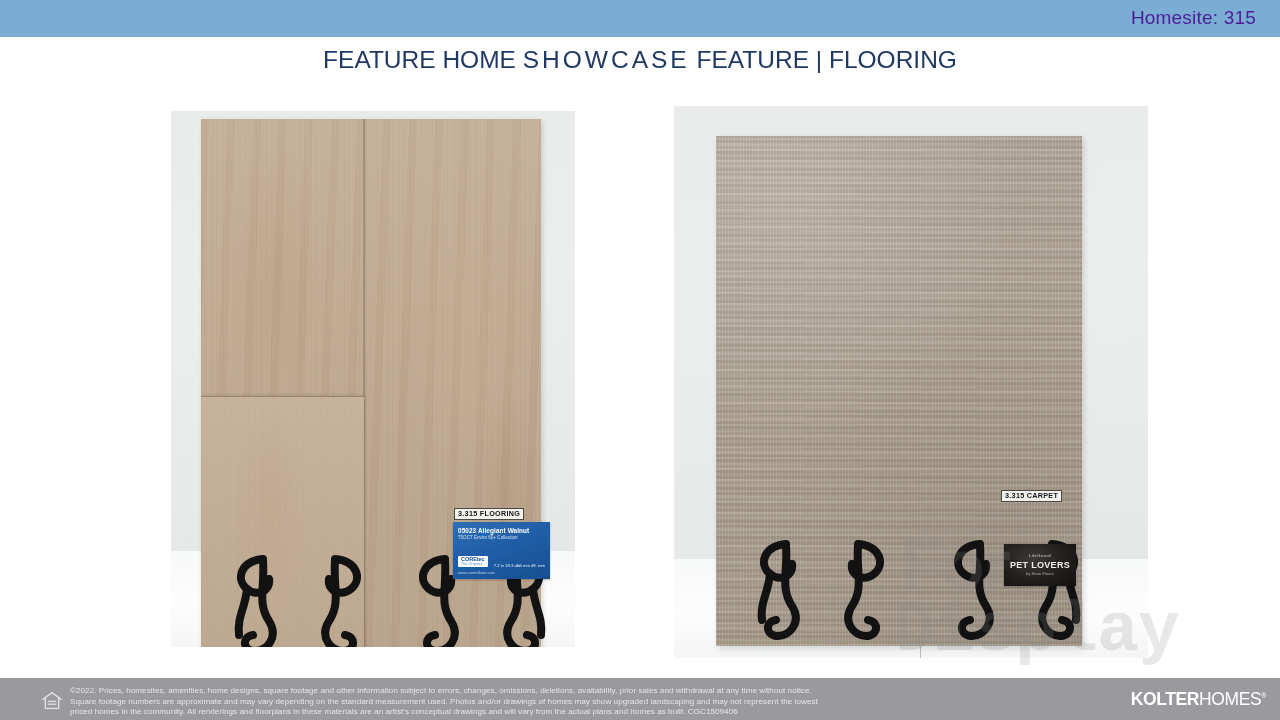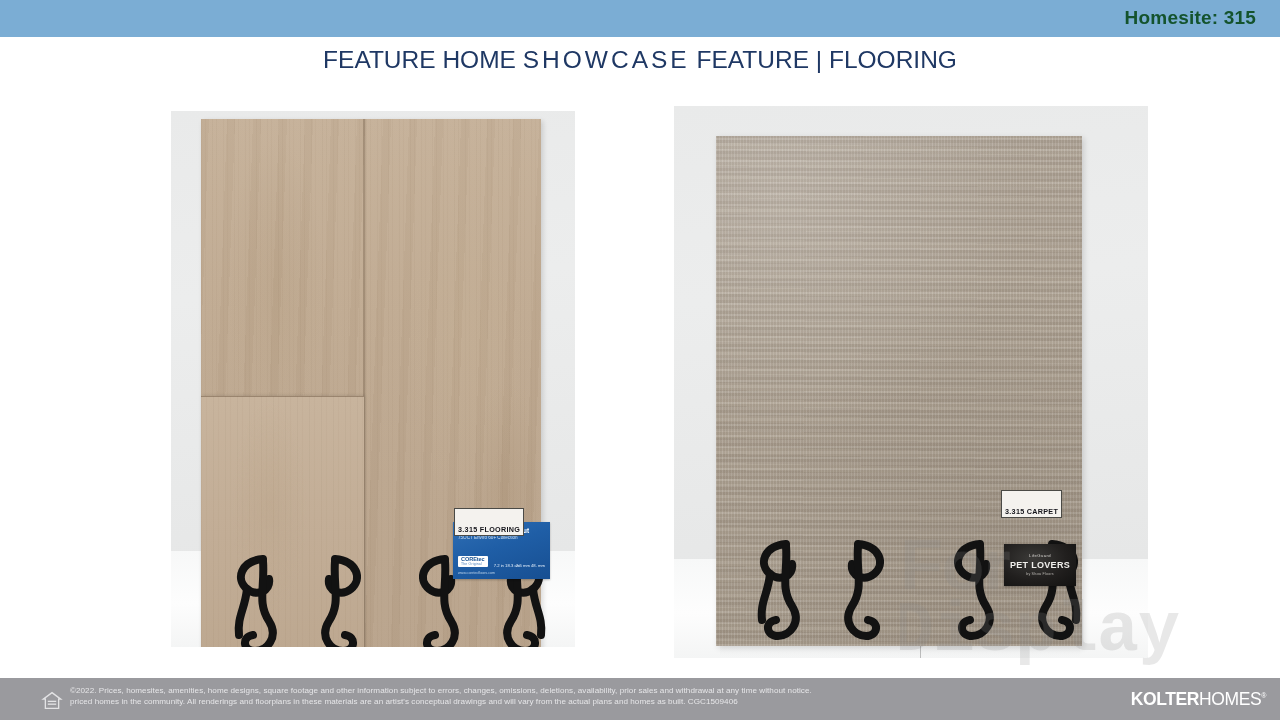--- a/index.html
+++ b/index.html
@@ -24,23 +24,23 @@
     position: absolute;
     left: 0; top: 0;
     width: 1280px;
     height: 37px;
     background: #7badd4;
   }
   .homesite-label {
     position: absolute;
     right: 24px;
     top: 7px;
-    color: #14532d;
+    color: #4c1d95;
     font-size: 19px;
-    font-weight: bold;
+    font-weight: normal;
     letter-spacing: 0.2px;
     white-space: nowrap;
   }
 
   
   .slide-title {
     position: absolute;
     left: 0; top: 46px;
     width: 1280px;
     text-align: center;
@@ -186,21 +186,21 @@
 
   
   .tag-label {
     position: absolute;
     background: #f4f2ee;
     border: 1px solid #4a4a46;
     color: #14141a;
     font-size: 7.2px;
     font-weight: bold;
     letter-spacing: 0.3px;
-    padding: 16px 3px 1px 3px;
+    padding: 0 3px 1px 3px;
     white-space: nowrap;
     line-height: 1.25;
     z-index: 5;
   }
   #tag-flooring { left: 283px; top: 397px; }
   #tag-carpet   { left: 327px; top: 384px; }
 
   
   .coretec-sticker {
     position: absolute;
@@ -466,20 +466,21 @@
   <svg class="eho-icon" viewBox="0 0 24 24">
     <g fill="none" stroke="#e3e3e5" stroke-width="1.5">
       <path d="M12 3 L22 10.5 L19.6 10.5 L19.6 21 L4.4 21 L4.4 10.5 L2 10.5 Z"></path>
       <line x1="7.2" y1="13" x2="16.8" y2="13"></line>
       <line x1="7.2" y1="16.2" x2="16.8" y2="16.2"></line>
     </g>
   </svg>
 
   <div class="disclaimer">
     <span>©2022. Prices, homesites, amenities, home designs, square footage and other information subject to errors, changes, omissions, deletions, availability, prior sales and withdrawal at any time without notice.</span>
+    <span>Square footage numbers are approximate and may vary depending on the standard measurement used. Photos and/or drawings of homes may show upgraded landscaping and may not represent the lowest</span>
     <span>priced homes in the community. All renderings and floorplans in these materials are an artist's conceptual drawings and will vary from the actual plans and homes as built. CGC1509406</span>
   </div>
 
   <div class="kolter-logo">
     <span class="k-bold">KOLTER</span><span class="k-light">HOMES</span><span class="k-reg">®</span>
   </div>
 
 </div>
 
 </body></html>

